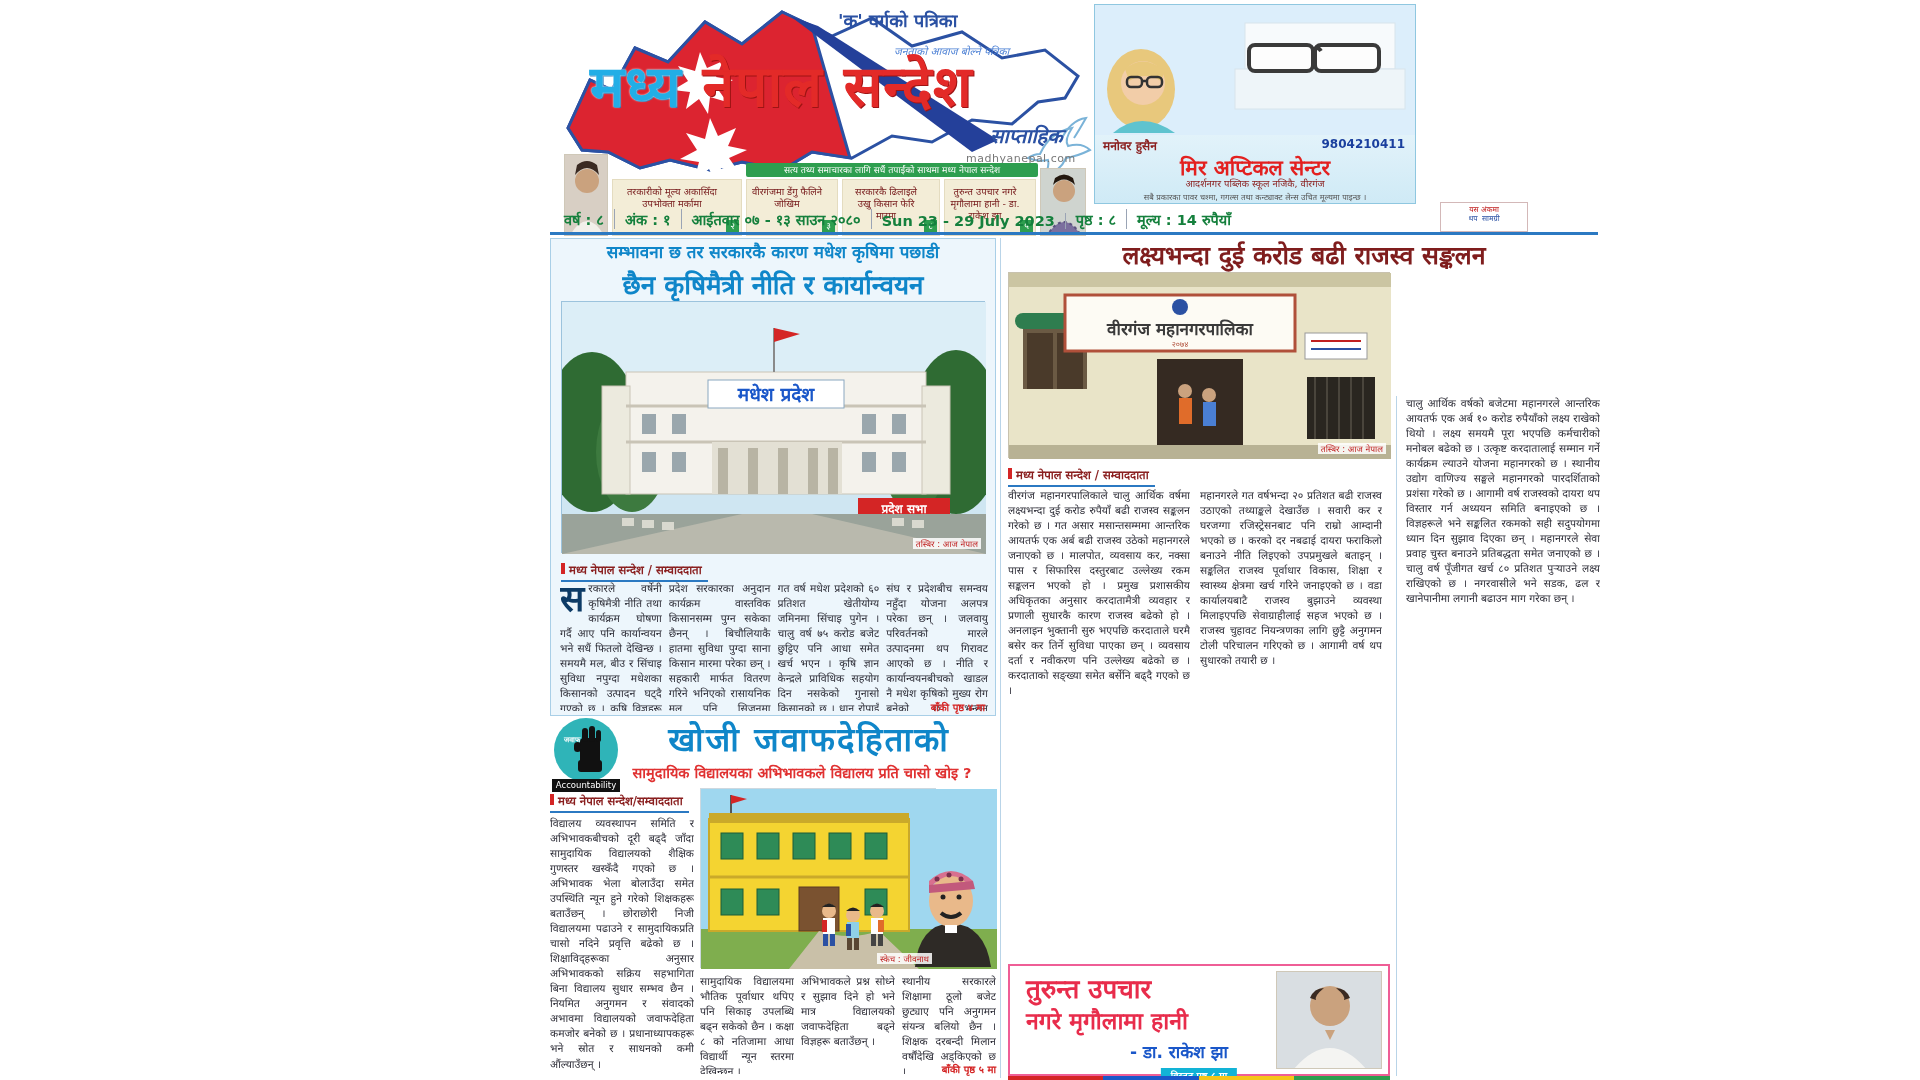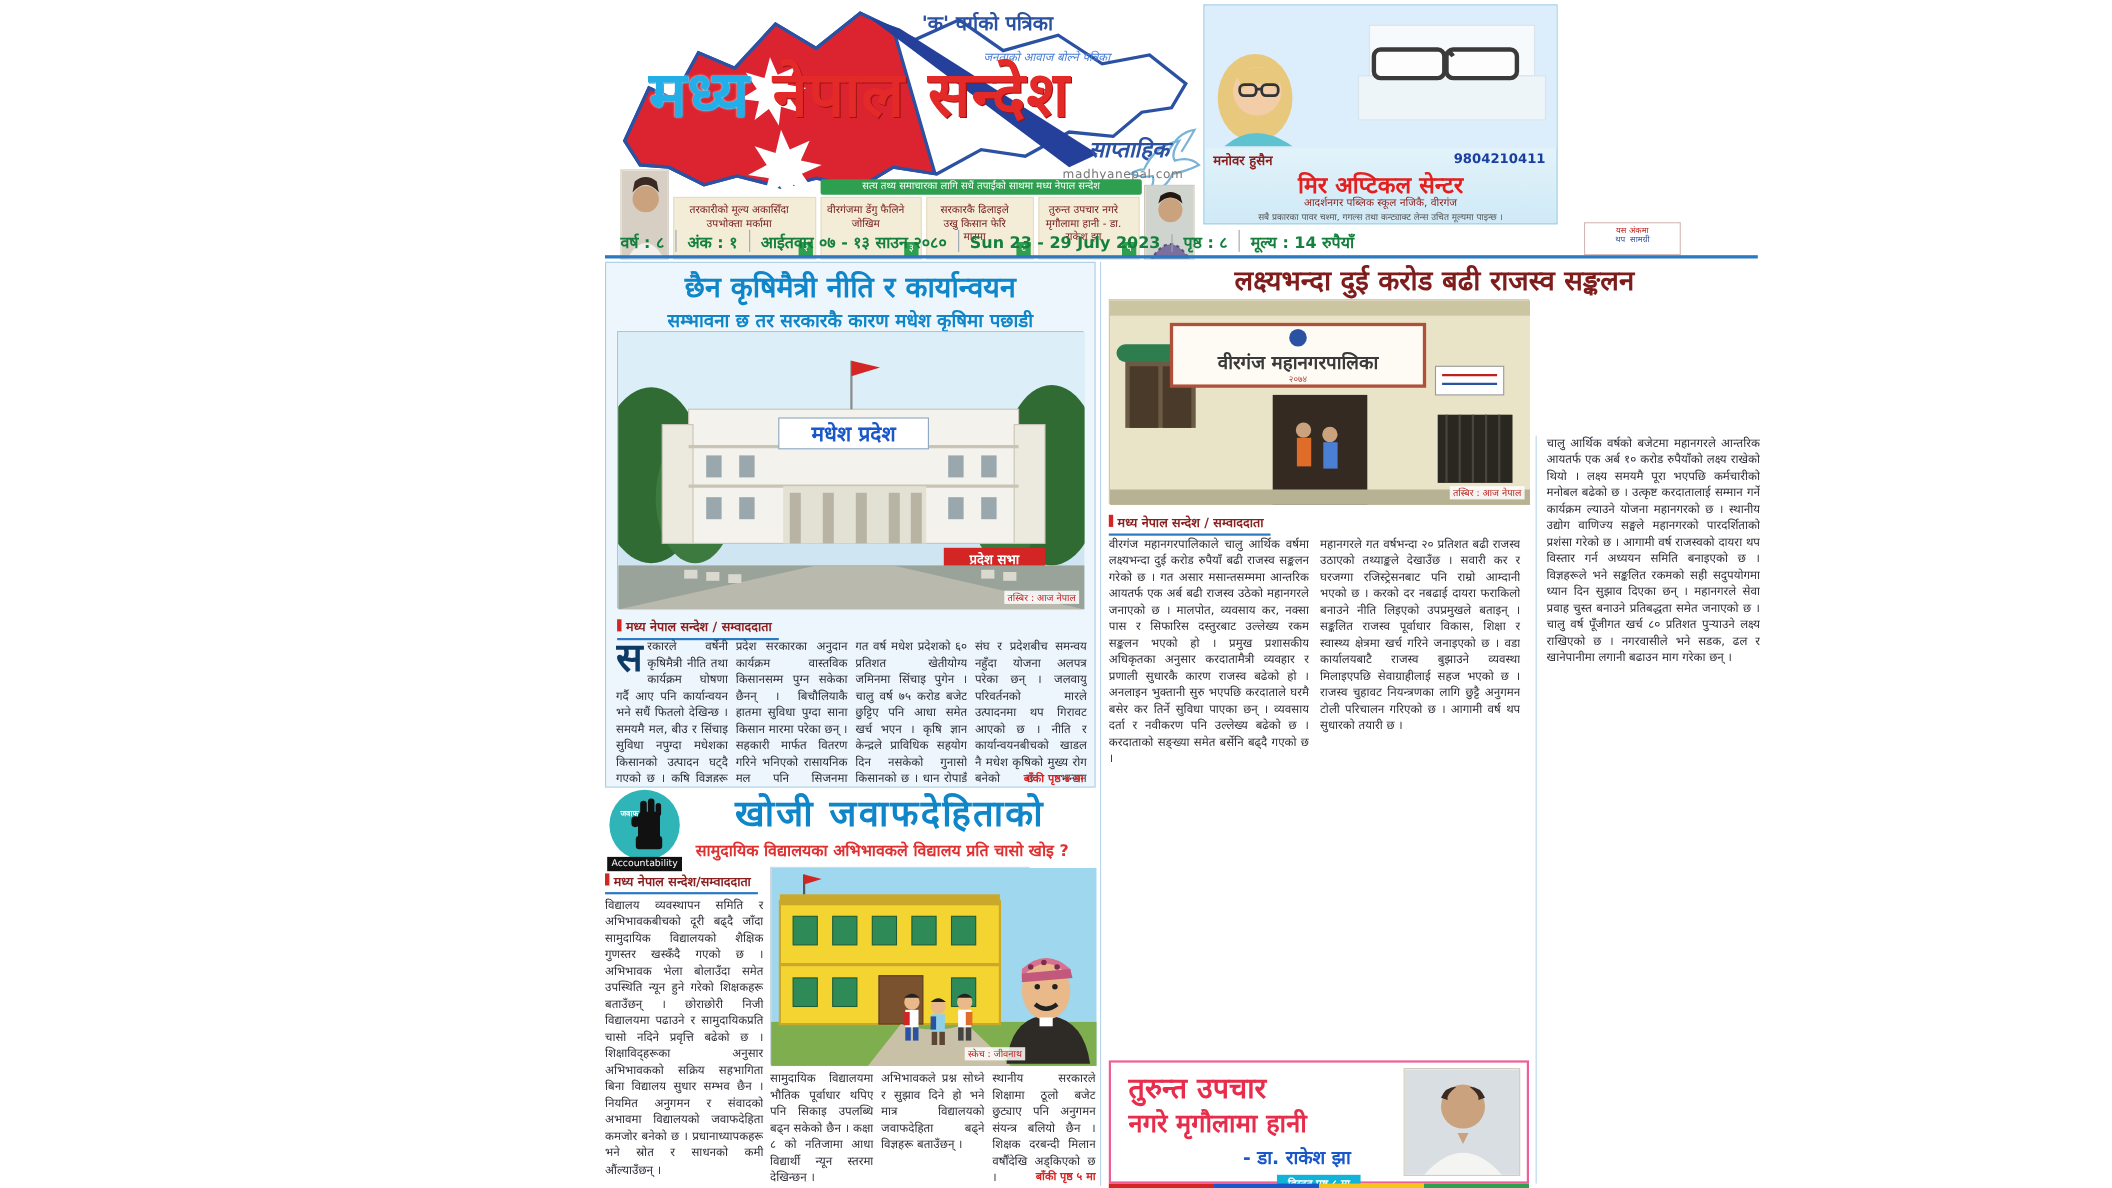--- a/index.html
+++ b/index.html
@@ -156,22 +156,22 @@
     <span>पृष्ठ : ८</span>
     <span>मूल्य : 14 रुपैयाँ</span>
   </div>
   <div class="abs minibox" style="left:902px;top:202px;width:88px;height:30px;">
     <div class="r">यस अंकमा</div>
     <div class="b">थप सामग्री</div>
   </div>
   <div class="abs rule" style="left:12px;top:232px;width:1048px;height:3px;"></div>
 
   <div class="abs art1box" style="left:12px;top:238px;width:446px;height:478px;">
+    <div class="h-blue" style="font-size:17px;margin-top:1px;">सम्भावना छ तर सरकारकै कारण मधेश कृषिमा पछाडी</div>
     <div class="h-blue" style="font-size:26px;margin-top:3px;">छैन कृषिमैत्री नीति र कार्यान्वयन</div>
-    <div class="h-blue" style="font-size:17px;margin-top:1px;">सम्भावना छ तर सरकारकै कारण मधेश कृषिमा पछाडी</div>
 
     <div class="abs" style="left:10px;top:62px;width:424px;height:252px;border:1px solid #9cc3dd;">
       <svg viewBox="0 0 424 252" width="424" height="252">
         <rect width="424" height="252" fill="#cfe6f2"></rect>
         <rect y="0" width="424" height="90" fill="#dceef7"></rect>
         <ellipse cx="30" cy="130" rx="48" ry="80" fill="#2f6b33"></ellipse>
         <ellipse cx="70" cy="150" rx="36" ry="60" fill="#3d7a3f"></ellipse>
         <ellipse cx="394" cy="130" rx="46" ry="82" fill="#2f6b33"></ellipse>
         <ellipse cx="352" cy="155" rx="32" ry="55" fill="#3d7a3f"></ellipse>
         <rect x="64" y="70" width="300" height="122" fill="#f4f2ec" stroke="#c9c4b6"></rect>

